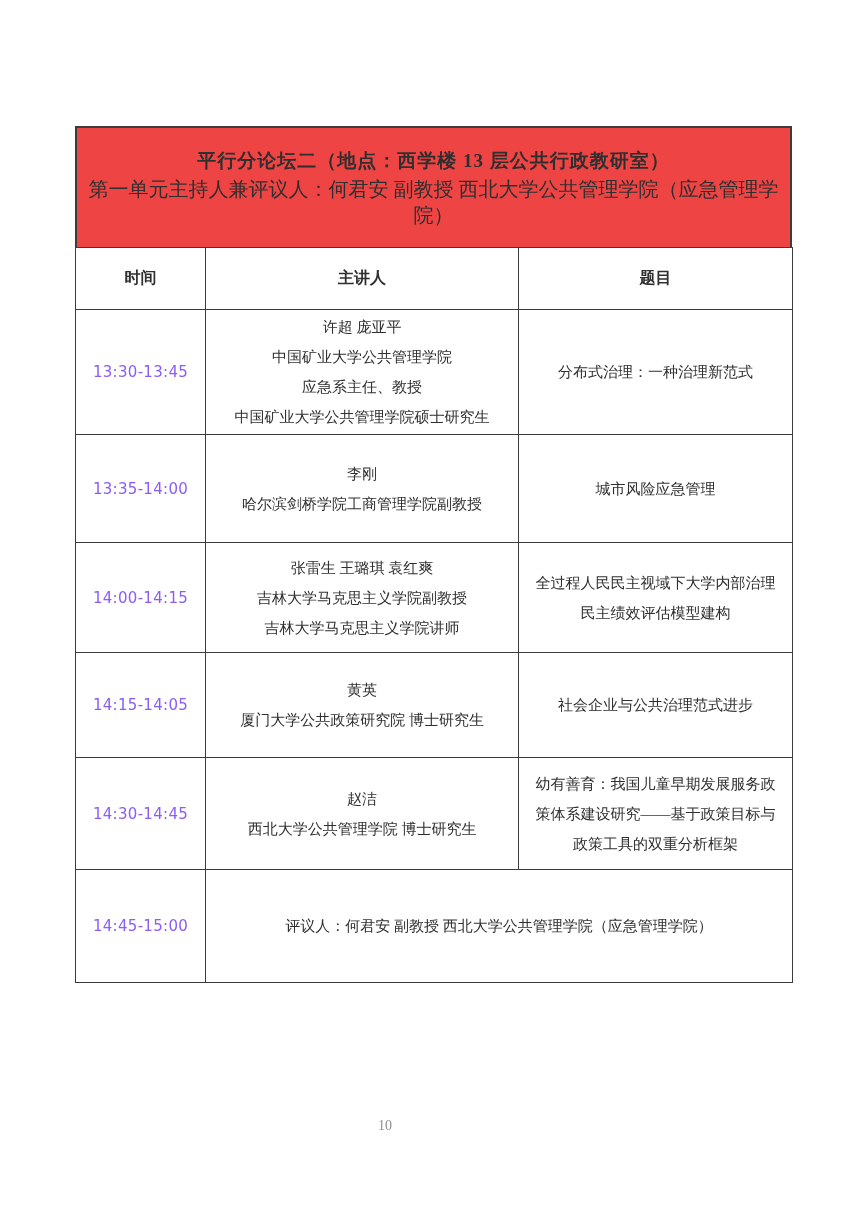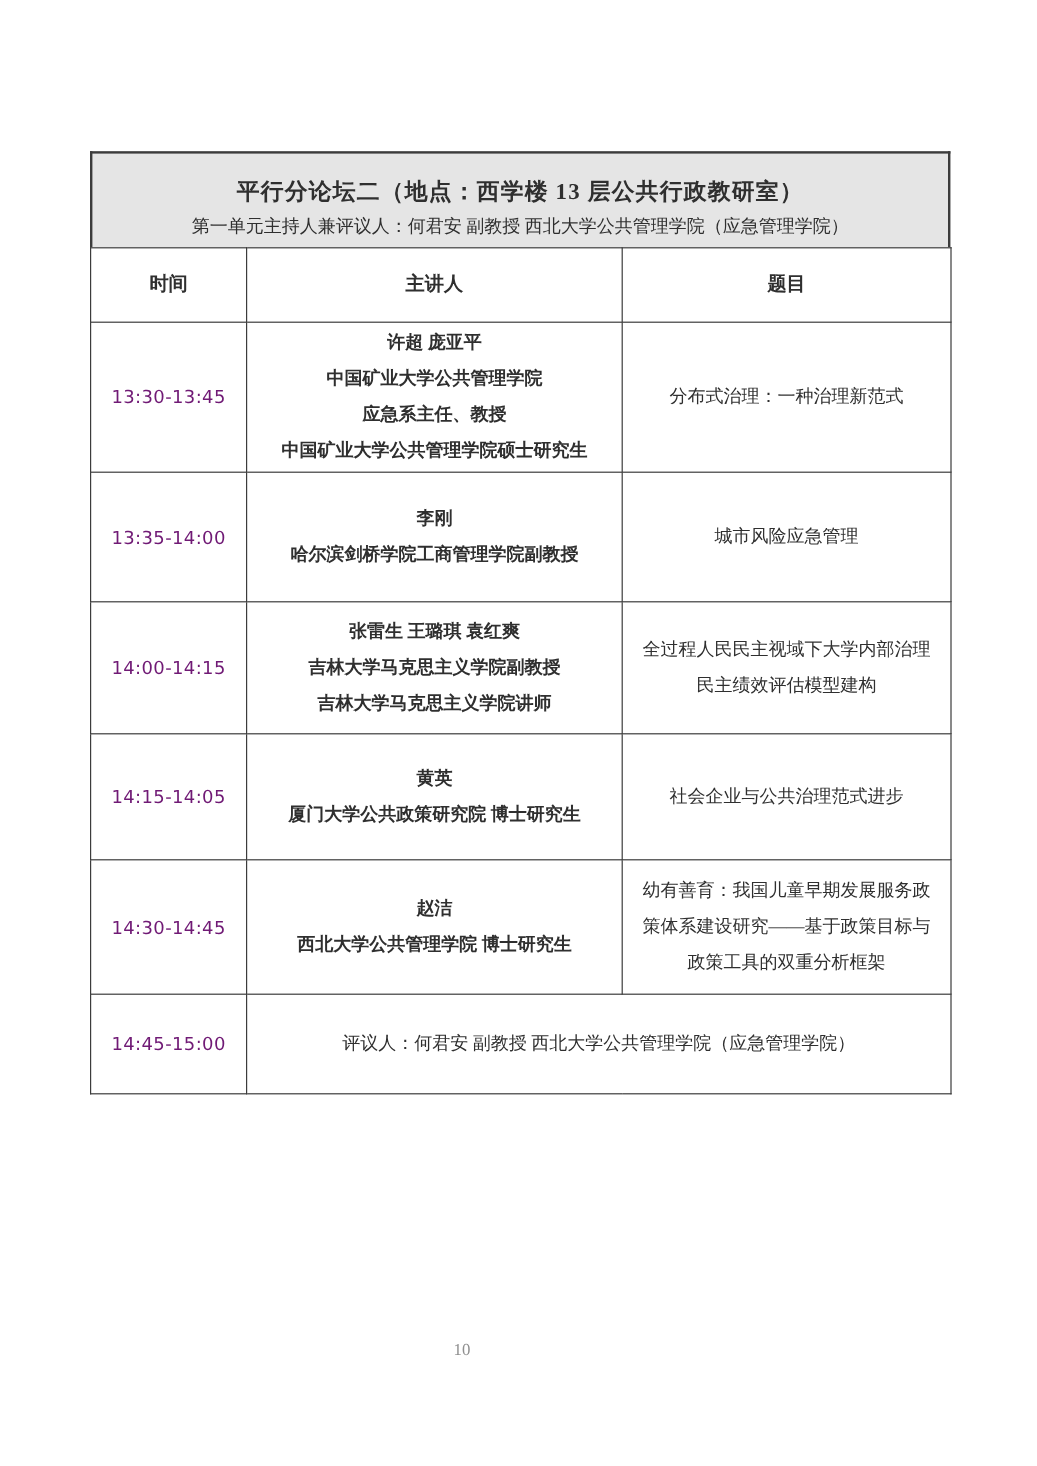--- a/index.html
+++ b/index.html
@@ -9,35 +9,35 @@
     position: relative;
     font-family: "Liberation Serif", "DejaVu Serif", serif;
     color: #2f2f2f;
   }
   .content {
     position: absolute;
     left: 75px; top: 126px;
     width: 717px;
   }
   .forum-header {
-    background: #e5e5e5;
+    background: #ef4444;
     border: 2px solid #3c3c3c;
     border-bottom: none;
-    height: 80px;
+    height: 121px;
     text-align: center;
     padding-top: 18px;
   }
   .forum-title {
     font-size: 19px;
     font-weight: bold;
     line-height: 30px;
     letter-spacing: 1px;
   }
   .forum-subtitle {
-    font-size: 15px;
+    font-size: 20px;
     line-height: 26px;
   }
   table.schedule {
     width: 717px;
     border-collapse: collapse;
     table-layout: fixed;
   }
   table.schedule th, table.schedule td {
     border: 1.5px solid #3c3c3c;
     vertical-align: middle;
@@ -47,31 +47,30 @@
   col.c-time { width: 130px; }
   col.c-speaker { width: 313px; }
   col.c-topic { width: 274px; }
   tr.head-row { height: 62px; }
   tr.head-row th { font-size: 16px; font-weight: bold; }
   tr.r1 { height: 125px; }
   tr.r2 { height: 108px; }
   tr.r3 { height: 110px; }
   tr.r4 { height: 105px; }
   tr.r5 { height: 112px; }
-  tr.r6 { height: 83px; }
+  tr.r6 { height: 113px; }
   tr.r7 { height: 108px; }
   td.time {
     font-family: "DejaVu Sans", "Liberation Sans", sans-serif;
     font-size: 14px;
-    color: #701a75;
+    color: #8b5cf6;
     letter-spacing: 0.3px;
   }
   td.speaker .speaker-line {
     line-height: 30px;
-    font-weight: bold;
   }
   td.topic {
     line-height: 30px;
     padding: 0 12px;
   }
   td.merged {
     line-height: 28px;
     padding: 0 14px;
   }
   .page-number {

